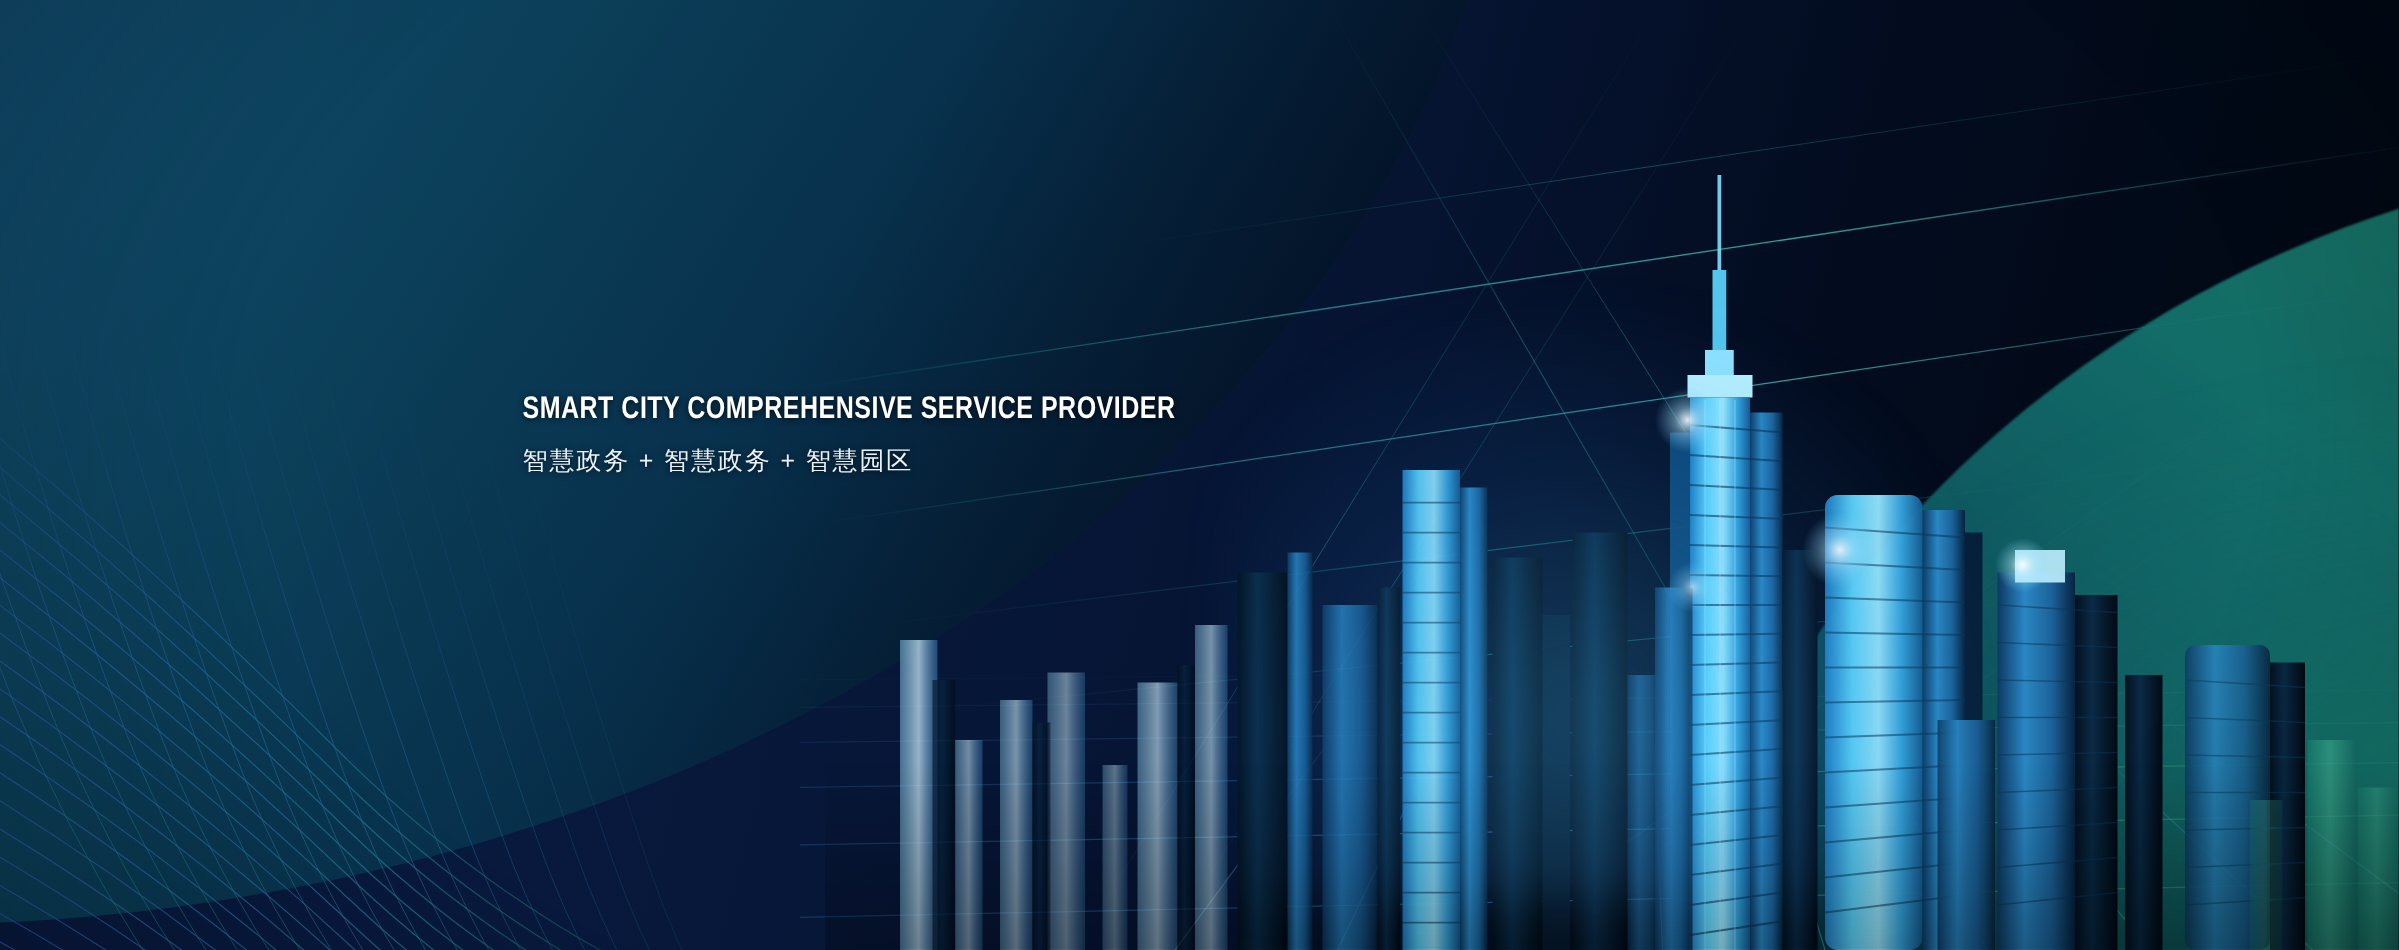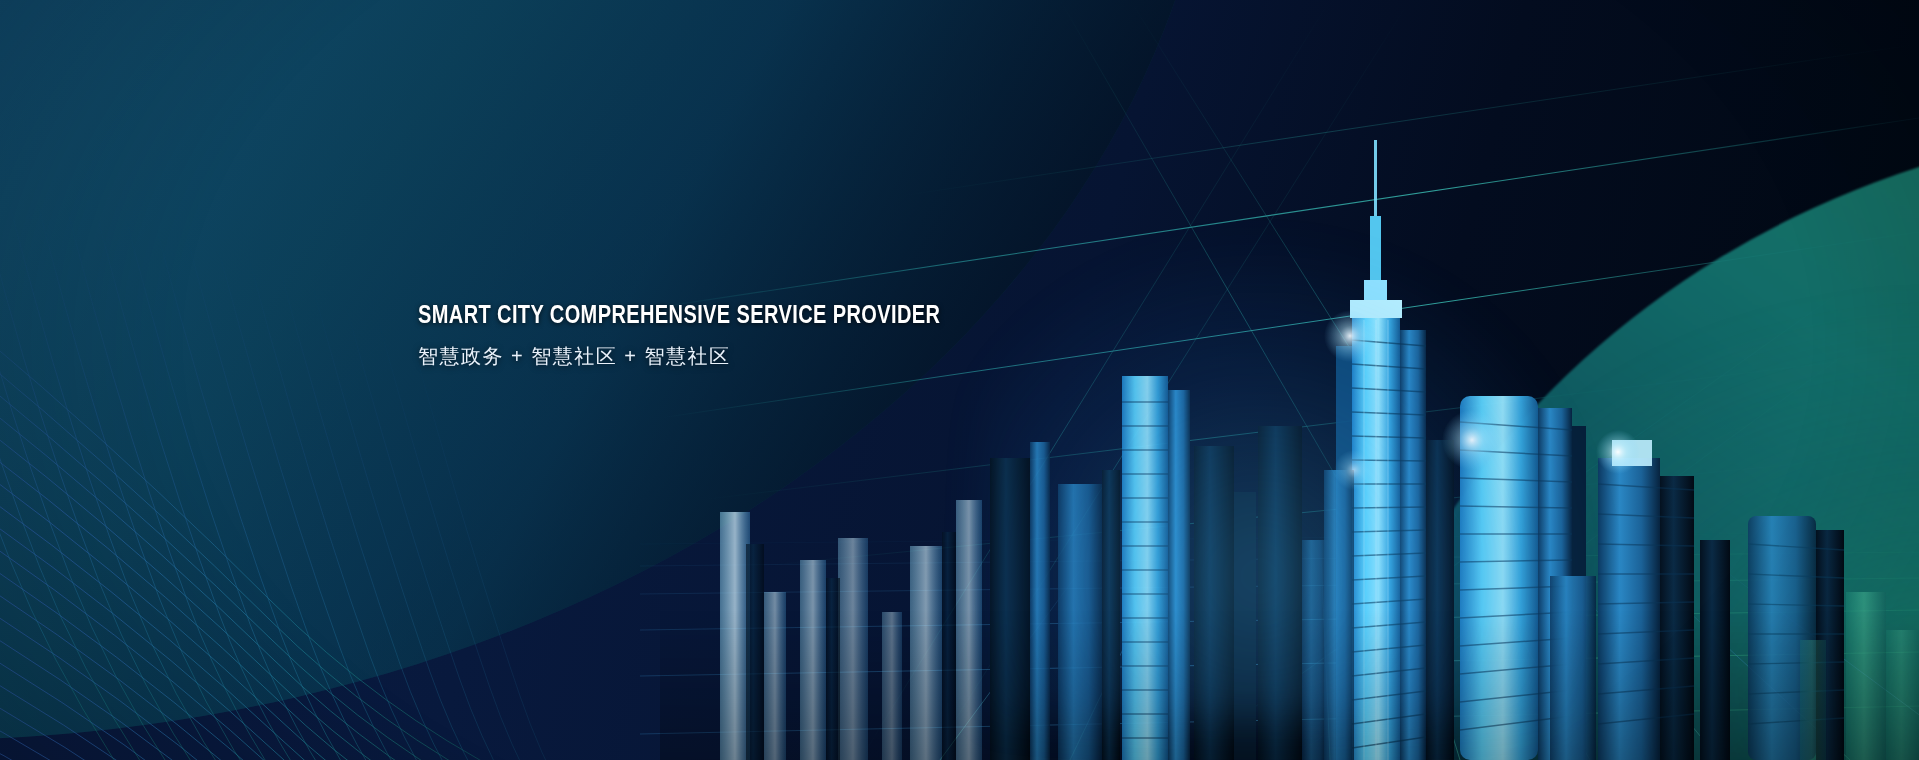--- a/index.html
+++ b/index.html
@@ -102,21 +102,21 @@
   .vignette{
     position:absolute; inset:0;
     background:radial-gradient(ellipse 1400px 900px at 52% 45%, transparent 0%, transparent 58%, rgba(0,0,0,.38) 100%);
     pointer-events:none;
   }
 
   
   .copy{
     position:absolute;
     left:418px;
-    top:300px;
+    top:312px;
     width:720px;
   }
   .eyebrow{
     font-family:"Liberation Sans Narrow","Liberation Sans",sans-serif;
     font-weight:700;
     font-size:25px;
     letter-spacing:.5px;
     color:#ffffff;
     transform:scaleX(.80);
     transform-origin:left center;
@@ -497,16 +497,16 @@
 
       <rect x="0" y="470" width="1260" height="150" fill="url(#gFade)" opacity=".5"></rect>
     </svg>
   </div>
 
   <div class="city-glow"></div>
   <div class="vignette"></div>
 
   <div class="copy">
     <p class="eyebrow">SMART CITY COMPREHENSIVE SERVICE PROVIDER</p>
-    <p class="subline">智慧政务 + 智慧社区 + 智慧社区</p>
+    <p class="subline">智慧政务 + 智慧政务 + 智慧园区</p>
   </div>
 
 </div>
 
 </body></html>

